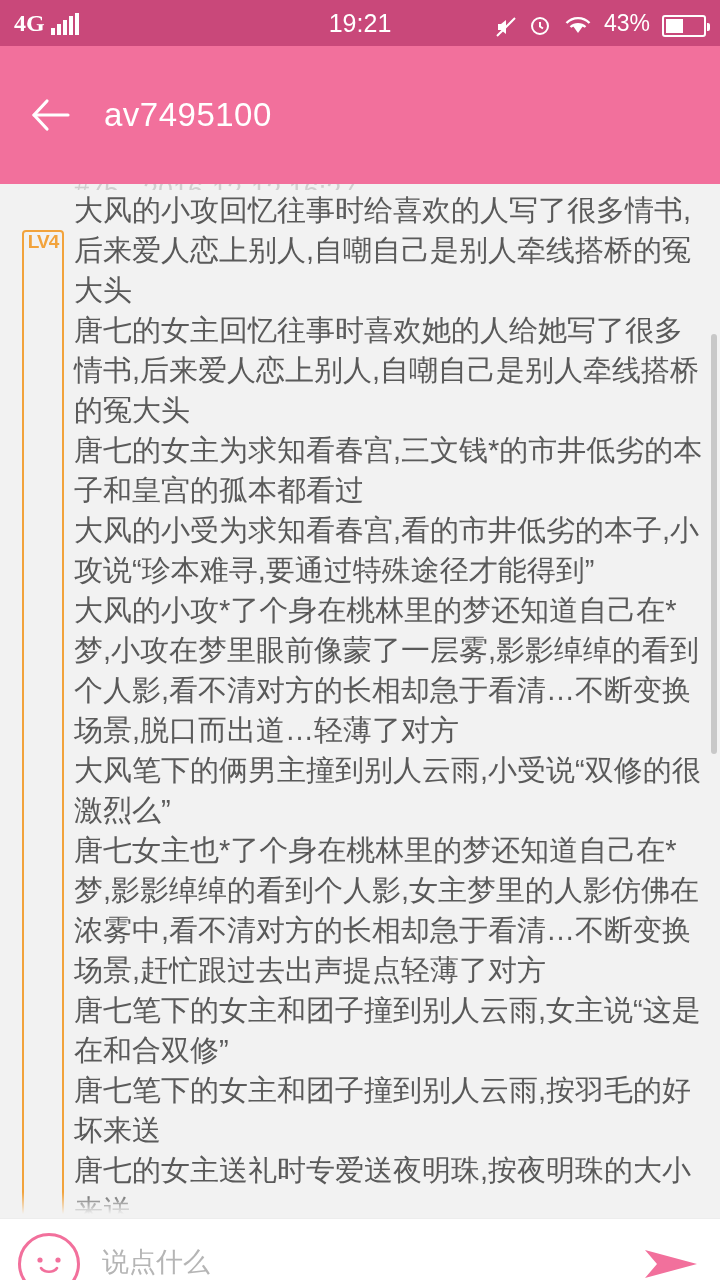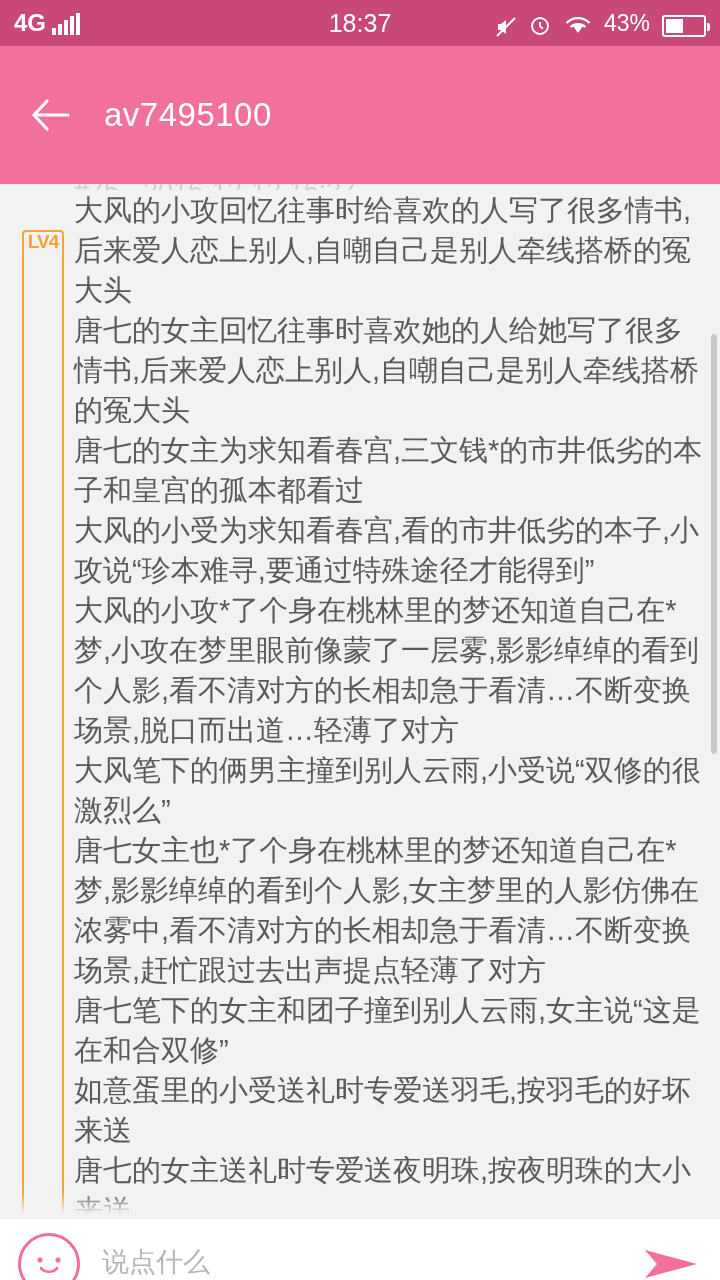--- a/index.html
+++ b/index.html
@@ -15,21 +15,21 @@
   .status-bar {
     height: 46px;
     background: #c9487a;
     color: #ffffff;
     display: flex;
     align-items: center;
     padding: 0 14px;
     font-size: 24px;
     position: relative;
   }
-  .status-left { display: flex; align-items: flex-end; gap: 6px; }
+  .status-left { display: flex; align-items: flex-end; gap: 6px; font-family: Liberation Serif, serif; }
   .status-left .net { font-size: 24px; font-weight: bold; letter-spacing: 0; line-height: 1; }
   .signal-bars { display: flex; align-items: flex-end; gap: 2px; height: 22px; }
   .signal-bars i { width: 4px; background: #ffffff; display: block; }
   .signal-bars i:nth-child(1) { height: 7px; }
   .signal-bars i:nth-child(2) { height: 11px; }
   .signal-bars i:nth-child(3) { height: 15px; }
   .signal-bars i:nth-child(4) { height: 19px; }
   .signal-bars i:nth-child(5) { height: 22px; }
 
   .status-clock {
@@ -198,21 +198,21 @@
     <span class="net">4G</span>
     <span class="signal-bars">
       <i></i>
         <i></i>
         <i></i>
         <i></i>
         <i></i>
     </span>
   </div>
 
-  <div class="status-clock">18:37</div>
+  <div class="status-clock">19:21</div>
 
   <div class="status-right">
     <span class="icon-mute">
       <svg width="24" height="24" viewBox="0 0 24 24">
         <path d="M4 9h3l5-4v14l-5-4H4z" fill="#ffffff"></path>
         <line x1="3" y1="21" x2="21" y2="3" stroke="#ffffff" stroke-width="2"></line>
       </svg>
     </span>
     <span class="icon-alarm">
       <svg width="24" height="24" viewBox="0 0 24 24">
@@ -255,21 +255,21 @@
       <div class="faded-line">#75 · 2016-12-12 16:27</div>
 
       <div class="para">大风的小攻回忆往事时给喜欢的人写了很多情书,后来爱人恋上别人,自嘲自己是别人牵线搭桥的冤大头</div>
       <div class="para">唐七的女主回忆往事时喜欢她的人给她写了很多情书,后来爱人恋上别人,自嘲自己是别人牵线搭桥的冤大头</div>
       <div class="para">唐七的女主为求知看春宫,三文钱*的市井低劣的本子和皇宫的孤本都看过</div>
       <div class="para">大风的小受为求知看春宫,看的市井低劣的本子,小攻说“珍本难寻,要通过特殊途径才能得到”</div>
       <div class="para">大风的小攻*了个身在桃林里的梦还知道自己在*梦,小攻在梦里眼前像蒙了一层雾,影影绰绰的看到个人影,看不清对方的长相却急于看清…不断变换场景,脱口而出道…轻薄了对方</div>
       <div class="para">大风笔下的俩男主撞到别人云雨,小受说“双修的很激烈么”</div>
       <div class="para">唐七女主也*了个身在桃林里的梦还知道自己在*梦,影影绰绰的看到个人影,女主梦里的人影仿佛在浓雾中,看不清对方的长相却急于看清…不断变换场景,赶忙跟过去出声提点轻薄了对方</div>
       <div class="para">唐七笔下的女主和团子撞到别人云雨,女主说“这是在和合双修”</div>
-      <div class="para">如意蛋里的小受送礼时专爱送羽毛,按羽毛的好坏来送</div>
+      <div class="para">唐七笔下的女主和团子撞到别人云雨,按羽毛的好坏来送</div>
       <div class="para">唐七的女主送礼时专爱送夜明珠,按夜明珠的大小来送</div>
 
     </div>
   </div>
 
   <div class="fade-bottom"></div>
   <div class="scrollbar"></div>
 </div>
 
 <div class="input-bar">

